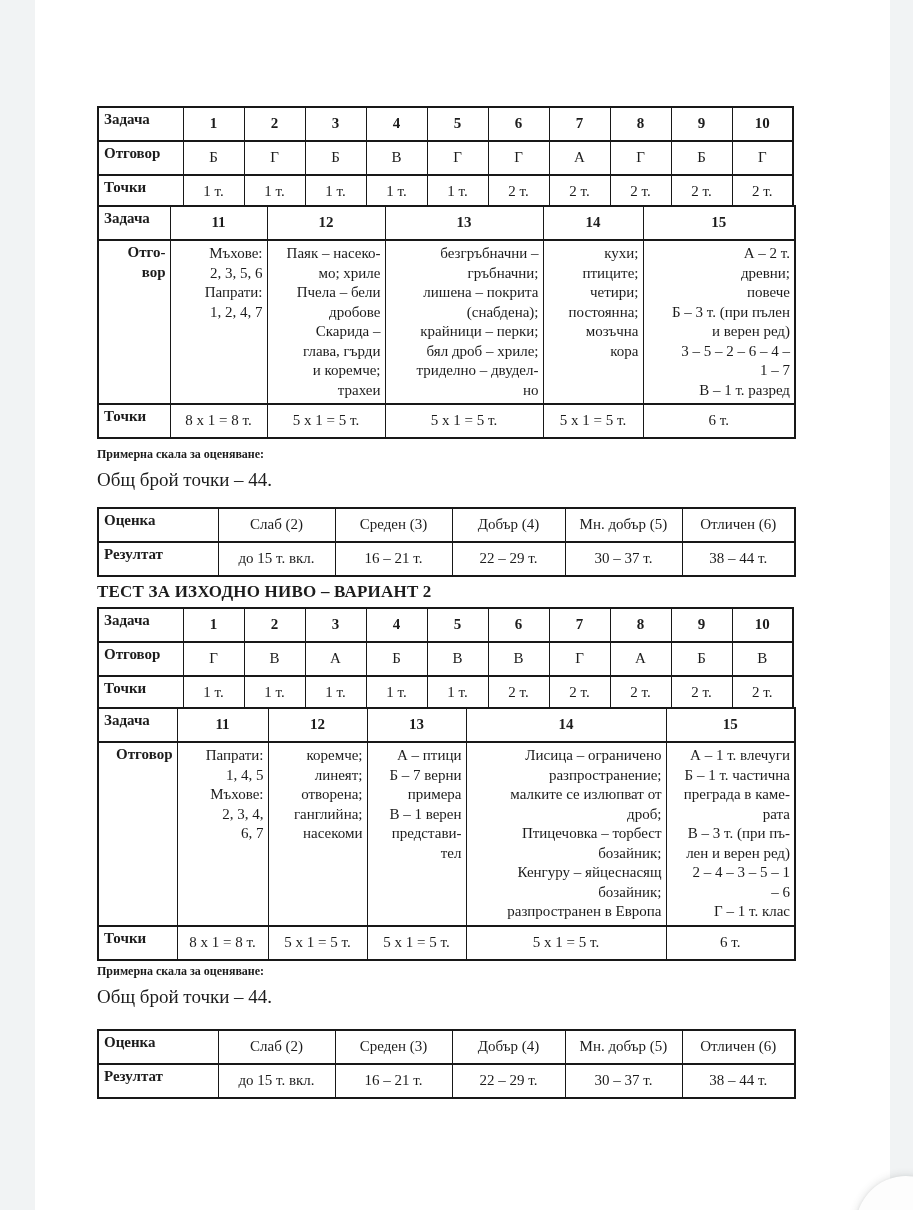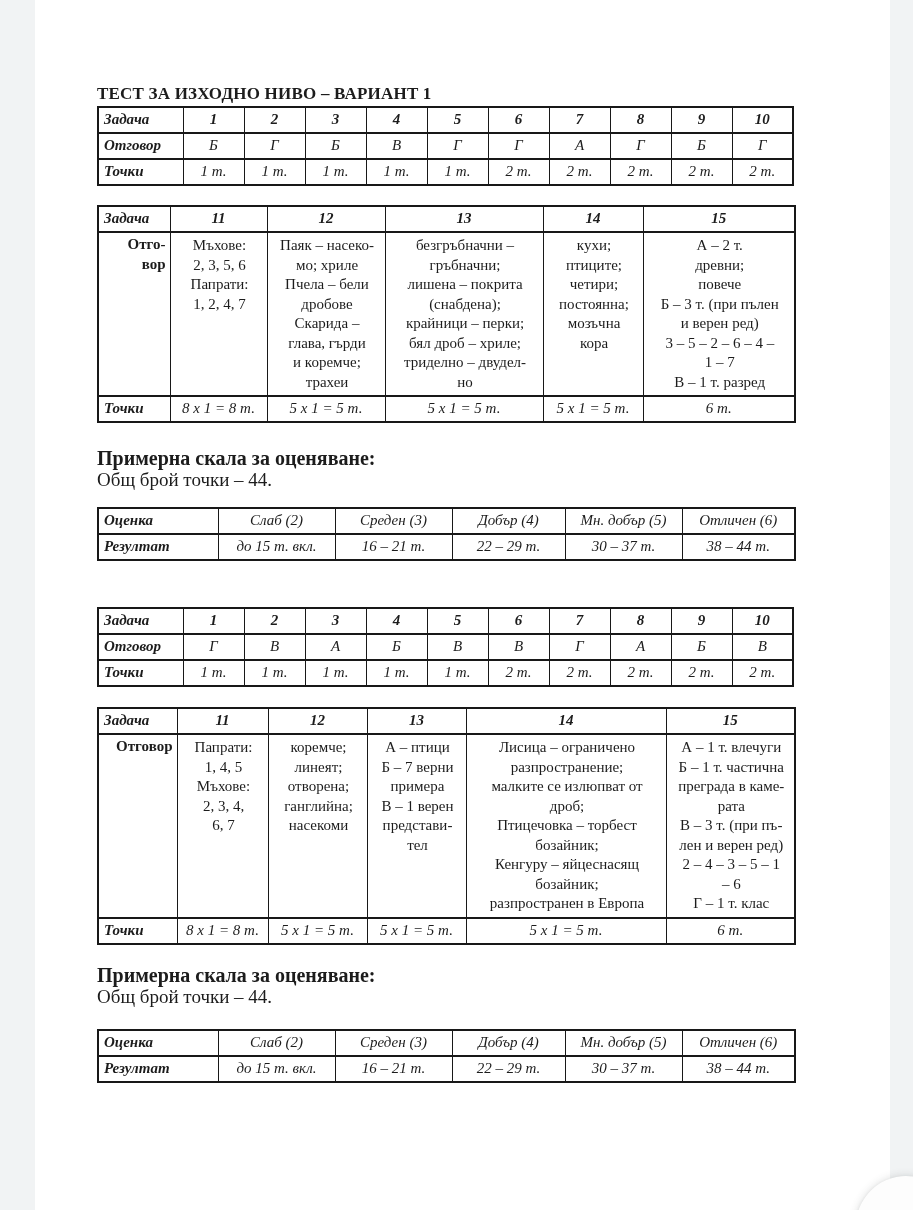--- a/index.html
+++ b/index.html
@@ -9,46 +9,45 @@
     background:#f1f3f4;
     font-family:"Liberation Serif","DejaVu Serif",serif;
     color:#1c1c1c;
   }
   .page {
     position:absolute; left:35px; top:0; width:855px; height:1210px;
     background:#ffffff;
   }
   .blk { position:absolute; left:62px; }
   .doc-title { font-size:17px; font-weight:bold; letter-spacing:0.2px; white-space:nowrap; }
-  .scale-heading { font-size:20px; font-weight:bold; }
+  .scale-heading { font-size:12px; font-weight:bold; }
   .total-line { font-size:19px; }
 
   table { border-collapse:collapse; table-layout:fixed; width:697px; background:#fff; }
   table, th, td { border:1px solid #181818; }
   table { border-width:2px; }
   td, th { border-top-width:2px; border-bottom-width:2px; font-size:15px; line-height:19.5px; padding:2px 4px; }
   .lbl { font-weight:bold; text-align:left; padding-left:5px; vertical-align:top; }
   .num { font-weight:bold; text-align:center; }
   .ctr { text-align:center; vertical-align:middle; }
-  .ans { text-align:center; vertical-align:top; white-space:pre-line; padding:3px 4px 3px 6px;margin-left:11px; }
-  .h26 { height:26px;font-style:italic; }
+  .ans { text-align:right; vertical-align:top; white-space:pre-line; padding:3px 4px 3px 6px;margin-left:11px; }
+  .h26 { height:34px; }
   .pre { white-space:pre-line;text-align:right; }
 
   .fab {
     position:absolute; left:856px; top:1176px; width:100px; height:100px;
     border-radius:50%; background:#fdfdfd;
     box-shadow:0 0 8px rgba(60,64,67,0.18), 0 1px 3px rgba(60,64,67,0.12);
   }
 </style>
 </head>
 <body>
 
 <div class="page">
 
-  <div class="blk doc-title" style="top:84px;">ТЕСТ ЗА ИЗХОДНО НИВО – ВАРИАНТ 1</div>
 
   <table class="blk" style="top:106px;">
     <colgroup>
         <col style="width:85px">
         <col span="10" style="width:61px">
       </colgroup>
     <tbody>
         <tr class="h26">
       <td class="lbl">Задача</td>
       <td class="num">1</td>
@@ -183,20 +182,21 @@
       <td class="lbl">Резултат</td>
       <td class="ctr">до 15 т. вкл.</td>
       <td class="ctr">16 – 21 т.</td>
       <td class="ctr">22 – 29 т.</td>
       <td class="ctr">30 – 37 т.</td>
       <td class="ctr">38 – 44 т.</td>
     </tr>
   </tbody>
     </table>
 
+  <div class="blk doc-title" style="top:582px;">ТЕСТ ЗА ИЗХОДНО НИВО – ВАРИАНТ 2</div>
 
   <table class="blk" style="top:607px;">
     <colgroup>
         <col style="width:85px">
         <col span="10" style="width:61px">
       </colgroup>
     <tbody>
         <tr class="h26">
       <td class="lbl">Задача</td>
       <td class="num">1</td>

